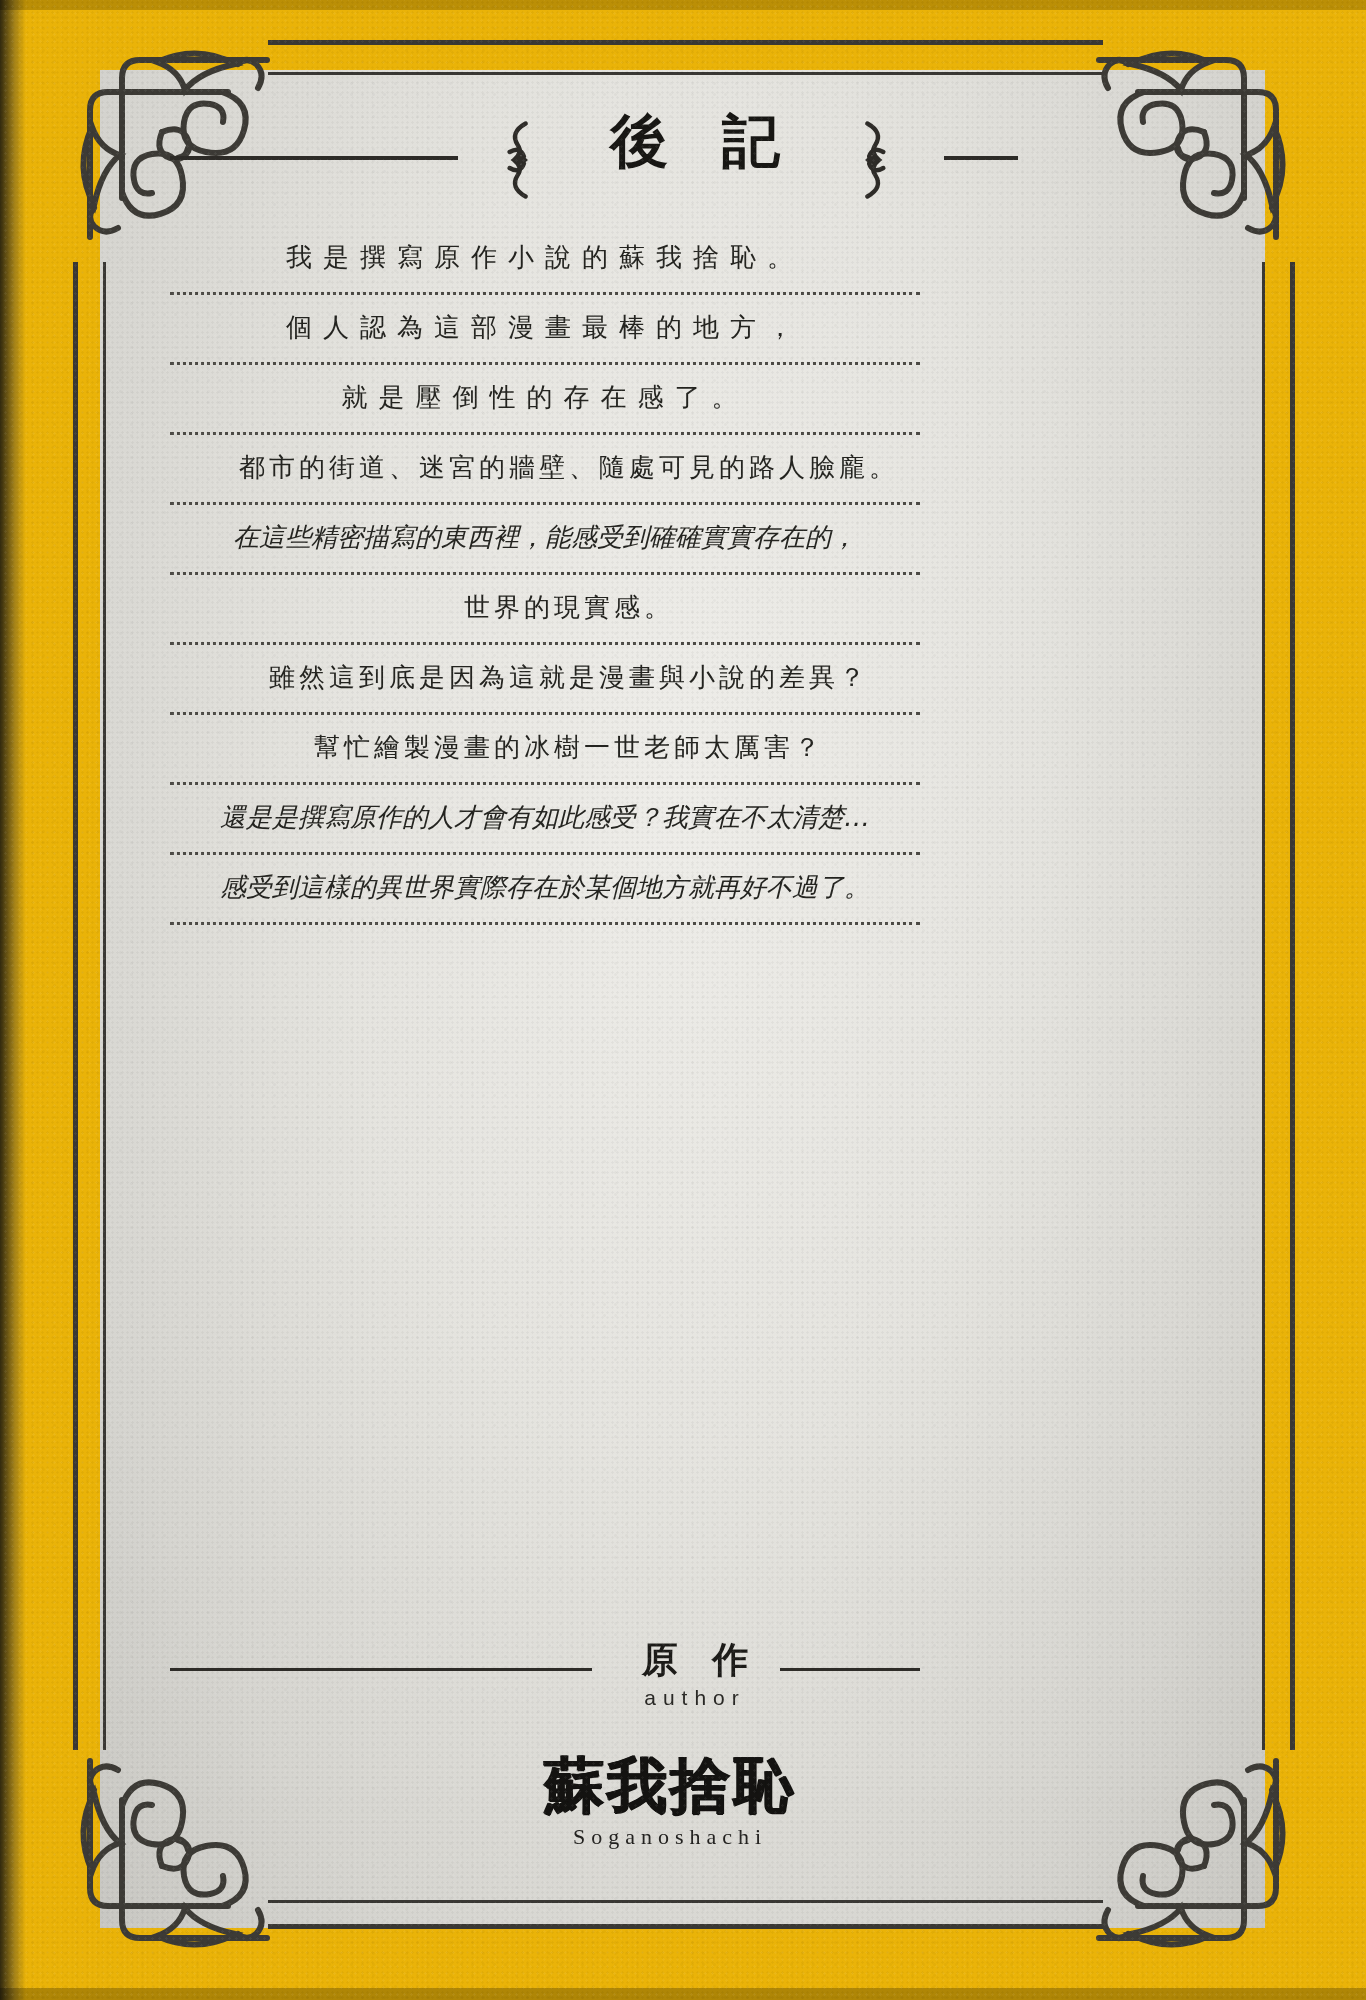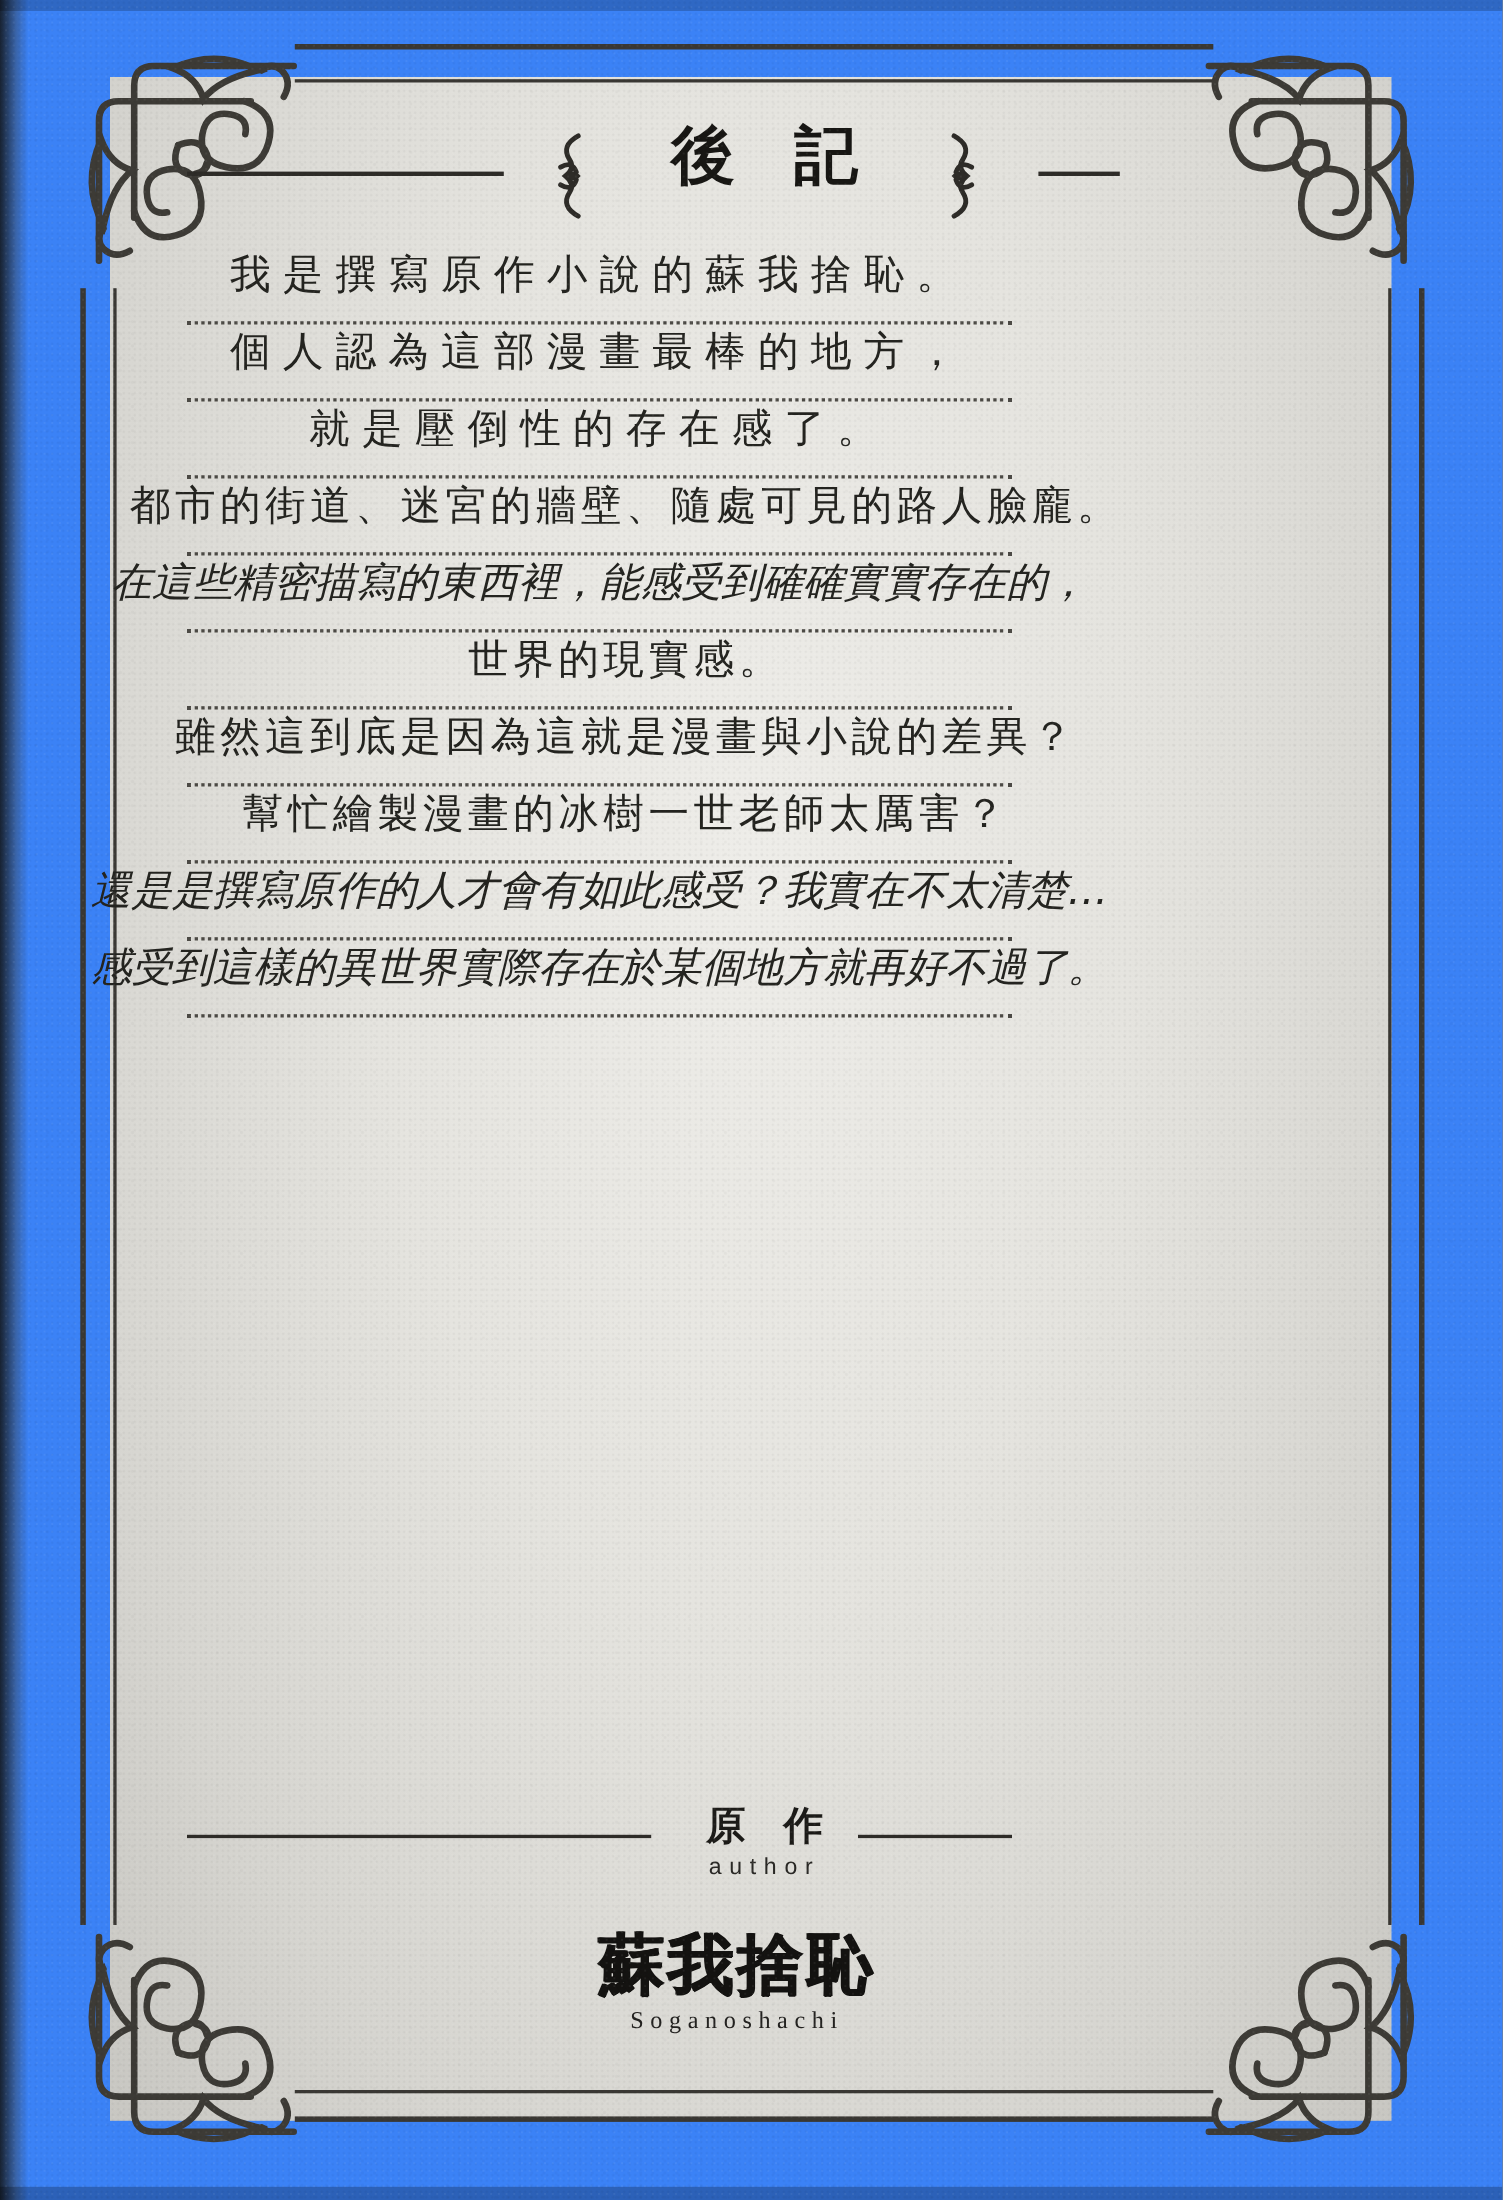--- a/index.html
+++ b/index.html
@@ -1,17 +1,17 @@
 <!DOCTYPE html>
 <html><head>
 <meta charset="utf-8">
 <style>
   html,body{margin:0;padding:0;background:#7d7c78;}
   .page{position:relative;width:1366px;height:2000px;overflow:hidden;
-        background:#3b82f6;font-family:"DejaVu Sans",sans-serif;color:#22211e;}
+        background:#eab308;font-family:"DejaVu Sans",sans-serif;color:#22211e;}
   
   .paper{position:absolute;left:100px;top:70px;width:1165px;height:1858px;
          background:radial-gradient(ellipse at 50% 38%, #eeede9 0%, #e5e4df 42%, #d6d5d0 78%, #c8c7c2 100%);}
   .grain{position:absolute;inset:0;pointer-events:none;opacity:.55;
          background-image:
            radial-gradient(rgba(0,0,0,.07) 1px, transparent 1.4px),
            radial-gradient(rgba(255,255,255,.10) 1px, transparent 1.3px),
            radial-gradient(rgba(0,0,0,.05) 1px, transparent 1.8px);
          background-size:5px 5px,7px 7px,11px 11px;
          background-position:0 0,2px 3px,5px 1px;}
@@ -45,21 +45,21 @@
   .br-left{left:497px;top:120px;}
   .br-right{left:860px;top:120px;transform:scaleX(-1);}
   .page-title{position:absolute;left:545px;top:110px;width:300px;text-align:center;
       font-family:"DejaVu Serif",serif;font-weight:bold;font-size:58px;line-height:1.1;
       word-spacing:34px;color:#181714;}
 
   
   .content{position:absolute;left:170px;top:225px;width:750px;}
   .entry{height:70px;box-sizing:border-box;border-bottom:3px dotted #4c4a45;
          display:flex;align-items:flex-end;justify-content:center;padding-bottom:17px;}
-  .txt{white-space:nowrap;font-size:37px;color:#242420;}
+  .txt{white-space:nowrap;font-size:26px;color:#242420;}
   .ls0{letter-spacing:0;font-style:italic;}
   .ls1{letter-spacing:4px;margin-left:48px;}
   .ls2{letter-spacing:11px;}
 
   
   .credit{position:absolute;left:170px;top:1640px;width:750px;height:230px;}
   .cr-rule{position:absolute;top:28px;height:3px;background:#2e2c28;}
   .cr-left{left:0;width:422px;}
   .cr-right{left:610px;width:140px;}
   .role{position:absolute;left:430px;top:-4px;width:190px;text-align:center;

